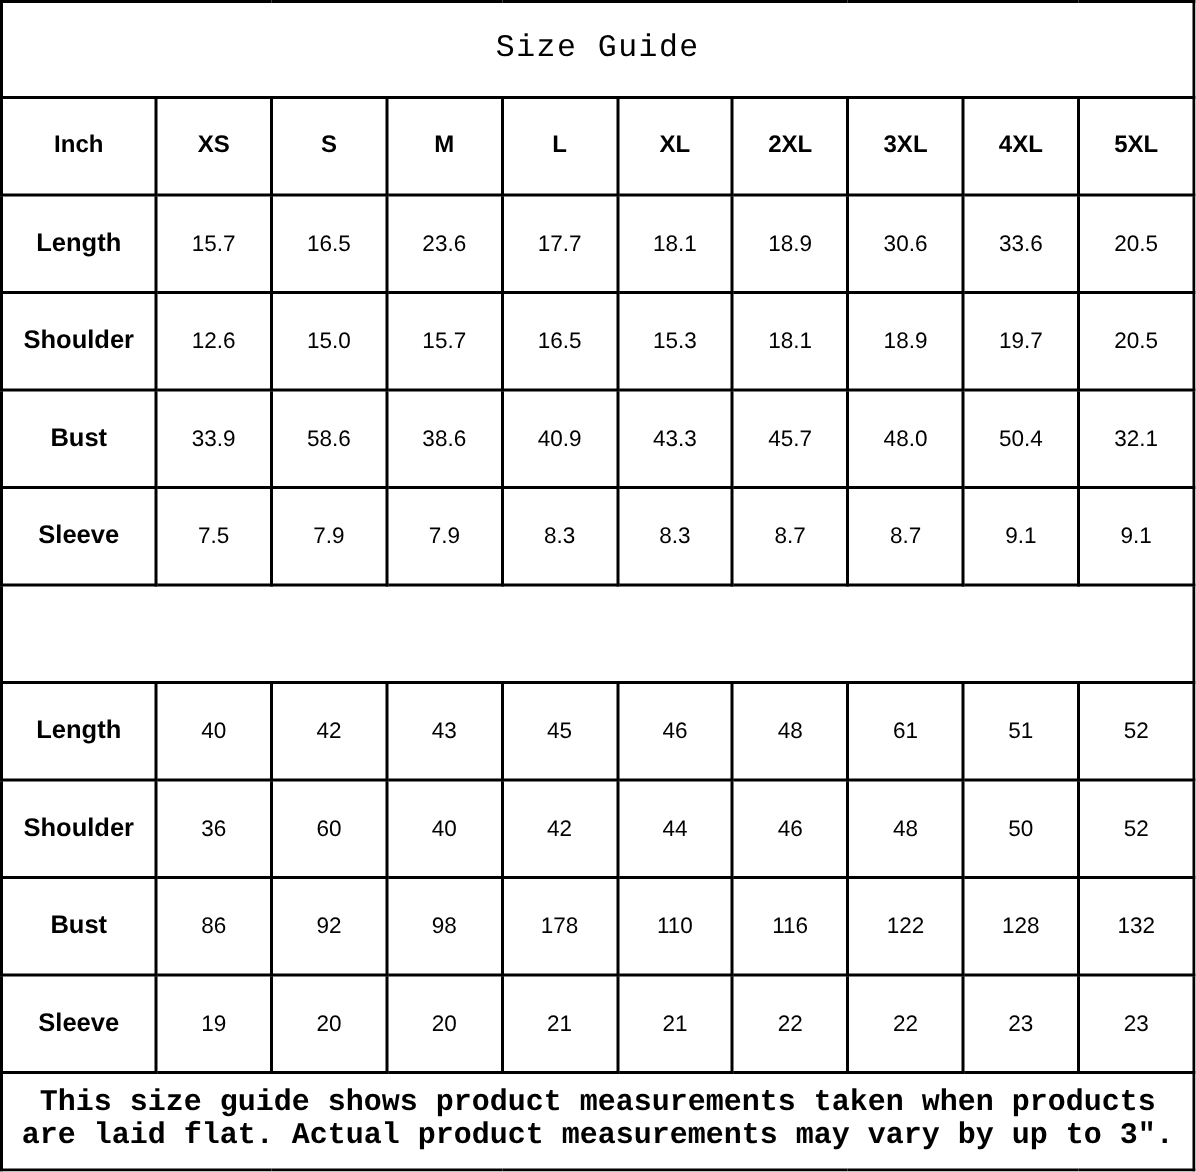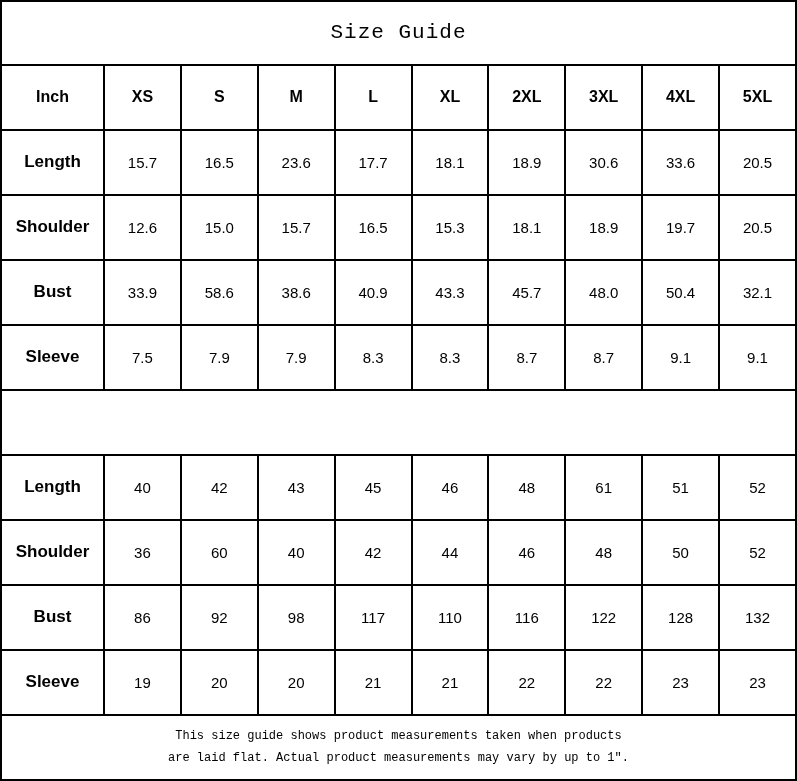--- a/index.html
+++ b/index.html
@@ -45,23 +45,23 @@
     font-size: 17px;
     font-weight: 700;
   }
   .value-cell {
     font-family: "Liberation Sans", sans-serif;
     font-size: 15px;
     font-weight: 400;
   }
   .footer-cell {
     font-family: "Liberation Mono", "DejaVu Sans Mono", monospace;
-    font-size: 12px;
+    font-size: 20px;
     line-height: 22px;
-    font-weight: 400;
+    font-weight: 700;
   }
 </style>
 </head>
 <body>
 
 <div class="sheet">
   <table class="size-guide">
     <colgroup>
       <col style="width:103px">
       <col>
@@ -174,21 +174,21 @@
       <td class="value-cell">48</td>
       <td class="value-cell">50</td>
       <td class="value-cell">52</td>
     </tr>
 
     <tr class="data-row">
       <td class="label-cell">Bust</td>
       <td class="value-cell">86</td>
       <td class="value-cell">92</td>
       <td class="value-cell">98</td>
-      <td class="value-cell">117</td>
+      <td class="value-cell">178</td>
       <td class="value-cell">110</td>
       <td class="value-cell">116</td>
       <td class="value-cell">122</td>
       <td class="value-cell">128</td>
       <td class="value-cell">132</td>
     </tr>
 
     <tr class="data-row">
       <td class="label-cell">Sleeve</td>
       <td class="value-cell">19</td>
@@ -198,18 +198,18 @@
       <td class="value-cell">21</td>
       <td class="value-cell">22</td>
       <td class="value-cell">22</td>
       <td class="value-cell">23</td>
       <td class="value-cell">23</td>
     </tr>
 
     <tr class="footer-row">
       <td class="footer-cell" colspan="10">
         <div>This size guide shows product measurements taken when products</div>
-        <div>are laid flat. Actual product measurements may vary by up to 1″.</div>
+        <div>are laid flat. Actual product measurements may vary by up to 3″.</div>
       </td>
     </tr>
   </tbody>
     </table>
 </div>
 
 </body></html>

